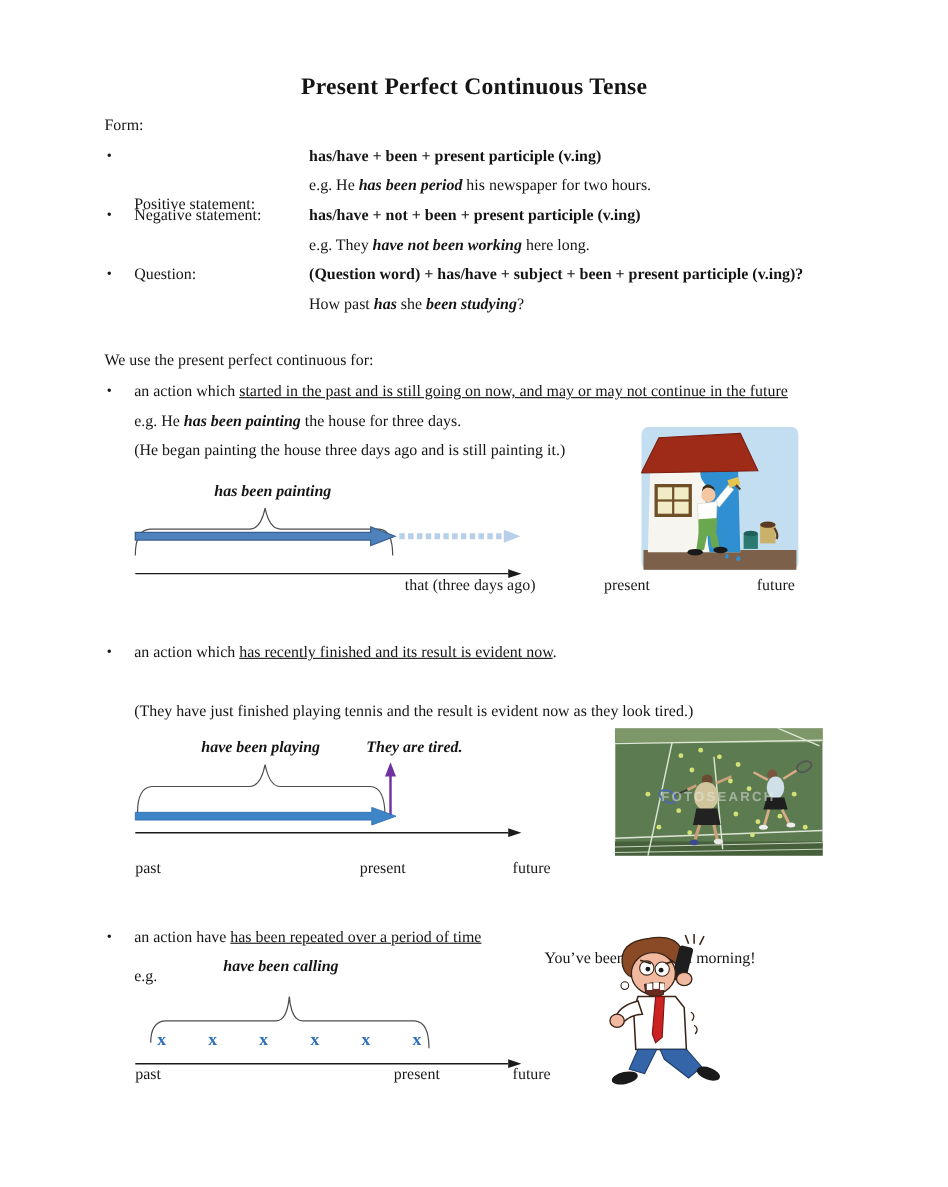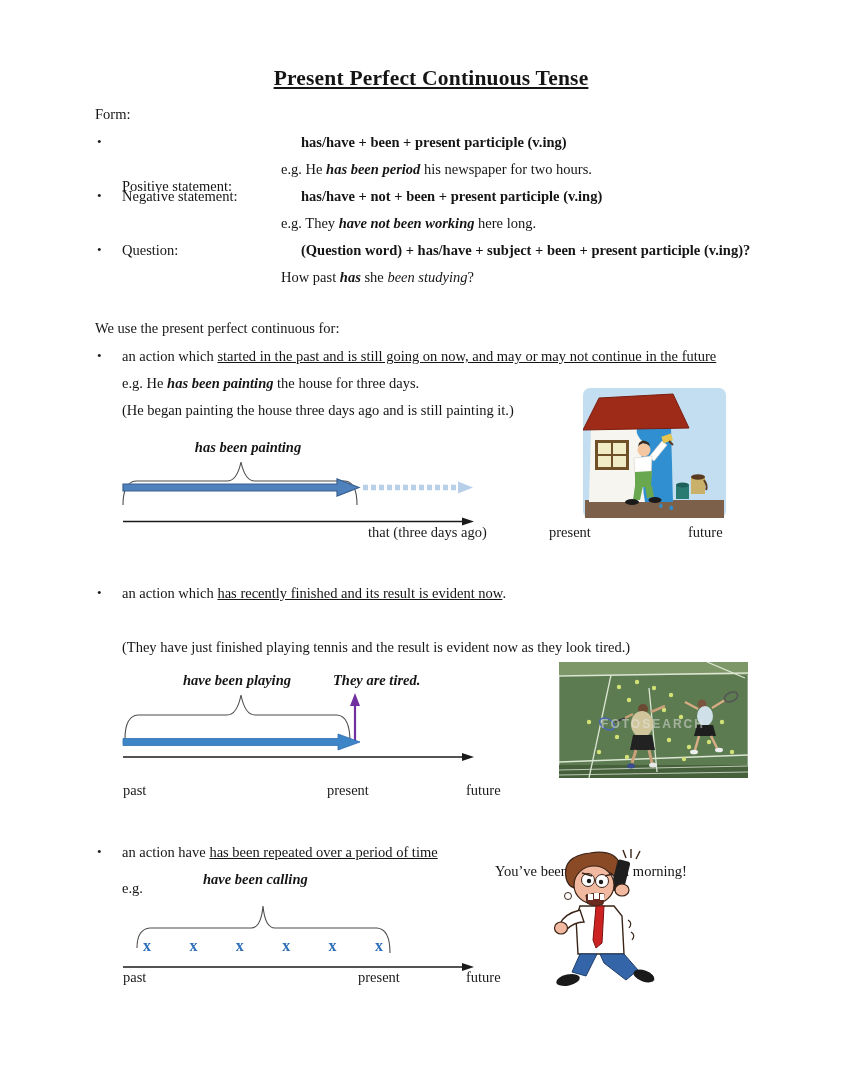--- a/index.html
+++ b/index.html
@@ -4,52 +4,52 @@
 <style>
   html,body{margin:0;padding:0;background:#ffffff;}
   .page{
     position:relative;width:862px;height:1079px;background:#ffffff;
     font-family:"Liberation Serif","DejaVu Serif",serif;
     color:#151515;font-size:14.5px;overflow:hidden;
   }
   .abs{position:absolute;}
   .title{width:862px;text-align:center;font-size:21.5px;font-weight:bold;letter-spacing:.2px;}
   .bullet::before{content:"\2022";font-size:13px;}
-  .bold{font-weight:bold;margin-left:20px;}
+  .bold{font-weight:bold;}
   .bi{font-weight:bold;font-style:italic;}
   .center{text-align:center;}
   .axis-label{font-size:14.5px;color:#1a1a1a;}
   .x-row{display:flex;justify-content:space-between;align-items:center;}
   .x-mark{color:#2d6fb8;font-weight:bold;font-size:16px;font-family:"Liberation Serif",serif;}
   svg{display:block;}
   .wm{opacity:.5;fill:#e8e8e8;font-family:"Liberation Sans",sans-serif;font-weight:bold;}
 </style>
 </head>
 <body>
 
 <div class="page">
 
-  <div class="abs title" style="top:66px;left:0;text-decoration:underline;">Present Perfect Continuous Tense</div>
+  <div class="abs title" style="top:66px;left:0;">Present Perfect Continuous Tense</div>
 
   <div class="abs" style="top:106px;left:95px;">Form:</div>
 
   <span class="abs bullet" style="top:133px;left:97px;"></span>
   <div class="abs" style="top:134px;left:122px;margin-top:44px;">Positive statement:</div>
   <div class="abs bold" style="top:134px;left:281px;">has/have + been + present participle (v.ing)</div>
   <div class="abs" style="top:161px;left:281px;"><span>e.g. He </span><span style="font-weight: bold; font-style: italic;">has been period</span><span> his newspaper for two hours.</span></div>
 
   <span class="abs bullet" style="top:187px;left:97px;"></span>
   <div class="abs" style="top:188px;left:122px;">Negative statement:</div>
   <div class="abs bold" style="top:188px;left:281px;">has/have + not + been + present participle (v.ing)</div>
   <div class="abs" style="top:215px;left:281px;"><span>e.g. They </span><span style="font-weight: bold; font-style: italic;">have not been working</span><span> here long.</span></div>
 
   <span class="abs bullet" style="top:241px;left:97px;"></span>
   <div class="abs" style="top:242px;left:122px;">Question:</div>
   <div class="abs bold" style="top:242px;left:281px;">(Question word) + has/have + subject + been + present participle (v.ing)?</div>
-  <div class="abs" style="top:269px;left:281px;"><span>How past </span><span style="font-weight: bold; font-style: italic;">has</span><span> she </span><span style="font-weight: normal; font-style: italic;">been studying</span><span>?</span></div>
+  <div class="abs" style="top:269px;left:281px;"><span>How past </span><span style="font-weight: bold; font-style: italic;">has</span><span> she </span><span style="font-weight: bold; font-style: italic;">been studying</span><span>?</span></div>
 
   <div class="abs" style="top:320px;left:95px;">We use the present perfect continuous for:</div>
 
   <span class="abs bullet" style="top:347px;left:97px;"></span>
   <div class="abs" style="top:348px;left:122px;width:660px;"><span>an action which </span><span style="text-decoration: underline;">started in the past and is still going on now, and may or may not continue in the future</span></div>
   <div class="abs" style="top:375px;left:122px;"><span>e.g. He </span><span style="font-weight: bold; font-style: italic;">has been painting</span><span> the house for three days.</span></div>
   <div class="abs" style="top:402px;left:122px;">(He began painting the house three days ago and is still painting it.)</div>
 
   <div class="abs bi center" style="top:439px;left:178px;width:140px;">has been painting</div>
   <svg class="abs" style="top:455px;left:110px;" width="375" height="78" viewBox="0 0 375 78">

